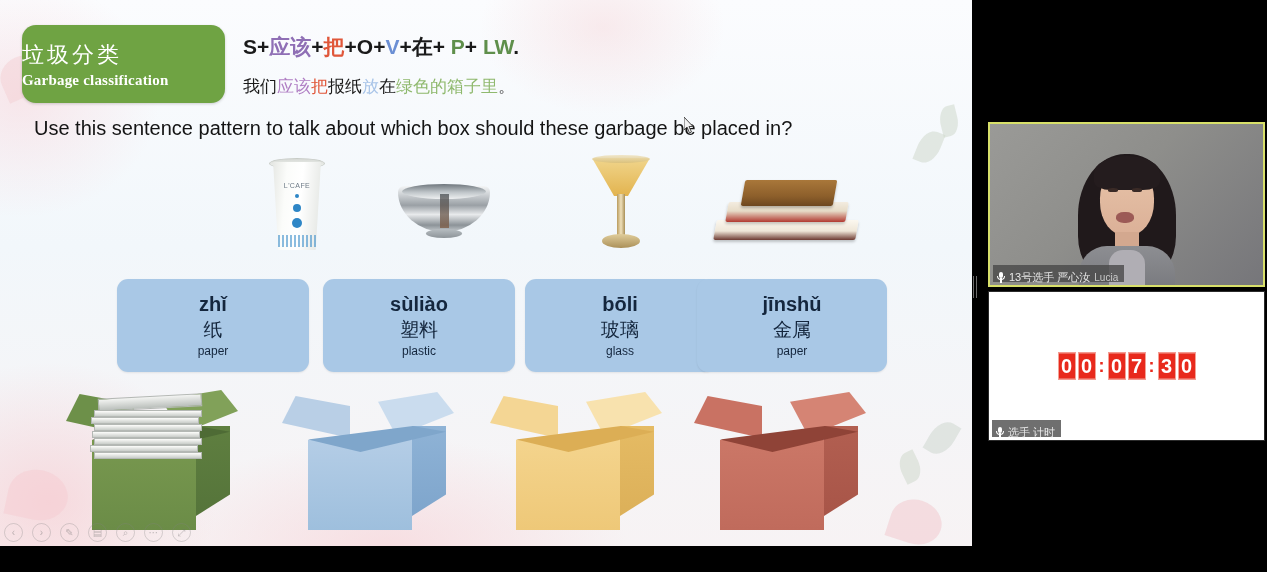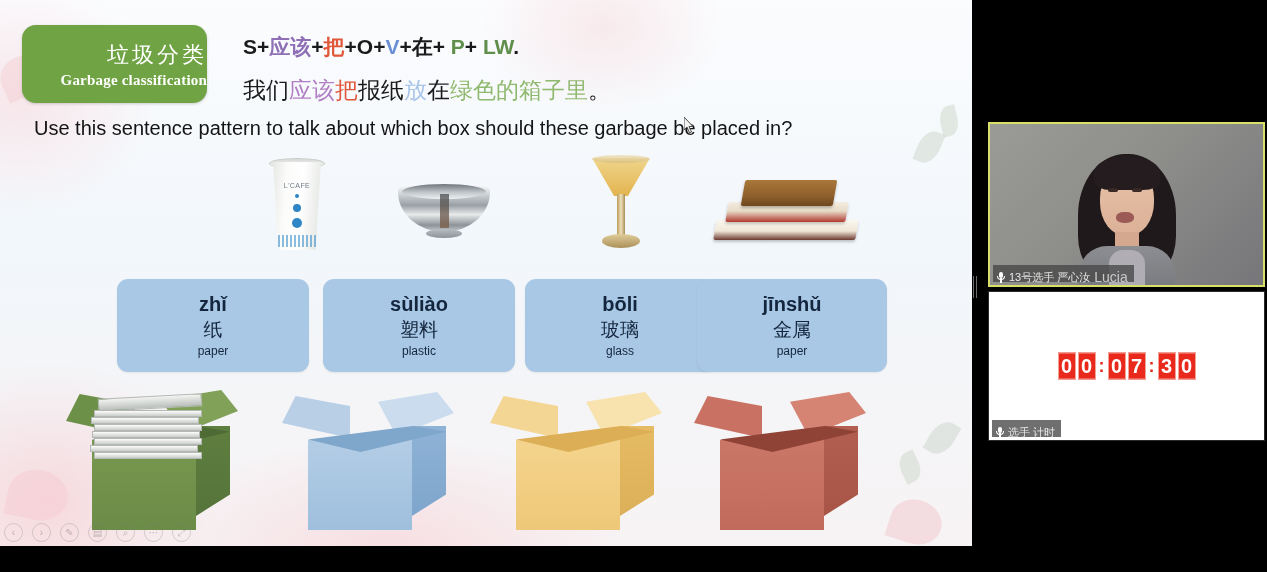--- a/index.html
+++ b/index.html
@@ -19,31 +19,31 @@
       radial-gradient(ellipse 200px 170px at 2% 18%, rgba(247,206,212,.45), rgba(247,206,212,0) 70%),
       radial-gradient(ellipse 170px 120px at 62% 5%, rgba(244,205,208,.38), rgba(244,205,208,0) 72%),
       linear-gradient(180deg, #fbfcfe 0%, #f2f7fb 45%, #f7f3f4 100%);
     overflow: hidden;
   }
   .leaf { position: absolute; background: #cfd8cc; border-radius: 60% 0 60% 0; opacity: .55; }
   .petal { position: absolute; border-radius: 50% 50% 50% 0; opacity: .5; }
 
   
   .badge {
-    position: absolute; left: 22px; top: 25px; width: 185px; height: 78px;
+    position: absolute; left: 22px; top: 25px; width: 203px; height: 78px;
     border-radius: 14px; display: flex; flex-direction: column;
-    align-items: flex-end; justify-content: center; gap: 2px;
+    align-items: flex-start; justify-content: center; gap: 2px;
     box-shadow: 0 1px 3px rgba(0,0,0,.18);
   }
   .badge-cn { color: #fff; font-size: 22px; letter-spacing: 3px; font-family: "DejaVu Serif", serif; }
   .badge-en { color: #fff; font-size: 15px; font-weight: bold; letter-spacing: .2px; font-family: Liberation Serif, serif; }
 
   
   .pattern { position: absolute; left: 243px; top: 33px; font-size: 21px; font-weight: bold; color: #1a1a1a; white-space: nowrap; }
-  .example { position: absolute; left: 243px; top: 75px; font-size: 23px; color: #1a1a1a; white-space: nowrap; font-family: Liberation Mono, monospace; }
+  .example { position: absolute; left: 243px; top: 75px; font-size: 17px; color: #1a1a1a; white-space: nowrap; font-family: Liberation Mono, monospace; }
   .example span, .pattern span { font-family: inherit; }
   .instruction { position: absolute; left: 34px; top: 117px; font-size: 20px; color: #141414; white-space: nowrap; }
 
   
   .objects { position: absolute; left: 0; top: 148px; width: 972px; height: 118px; }
   .obj { position: absolute; }
 
   
   .cup { left: 268px; top: 8px; width: 58px; height: 95px; }
   .cup-body {
@@ -162,21 +162,21 @@
   .timer { position: absolute; left: 50%; top: 50%; transform: translate(-50%,-50%);
     display: flex; align-items: center; gap: 2px; }
   .tdig { width: 18px; height: 27px; background: #e8291c; color: #fff;
     font-size: 20px; font-weight: bold; display: flex; align-items: center; justify-content: center;
     border: 1px solid #f3a296; font-family: "Liberation Sans", sans-serif; }
   .tsep { color: #e8291c; font-size: 18px; font-weight: bold; padding: 0 1px; }
 
   .namechip { position: absolute; left: 3px; bottom: 3px; height: 17px; max-width: 96%;
     background: rgba(70,70,70,.78); color: #e9e9e9; font-size: 11px;
     display: flex; align-items: center; gap: 4px; padding: 7px 6px 0 4px; white-space: nowrap; }
-  .namechip .sub { color: #c9c9c9; font-size: 14px; }
+  .namechip .sub { color: #c9c9c9; font-size: 10px; }
   .mic { width: 8px; height: 11px; position: relative; flex: none; }
   .mic::before { content: ""; position: absolute; left: 2px; top: 0; width: 4px; height: 6px;
     background: #fff; border-radius: 2px; }
   .mic::after { content: ""; position: absolute; left: 3.2px; top: 6px; width: 1.6px; height: 5px; background: #fff; }
   .mic i { position: absolute; left: 0; top: 4px; width: 8px; height: 4px;
     border: 1.2px solid #fff; border-top: none; border-radius: 0 0 5px 5px; }
 </style>
 </head>
 <body>
 

